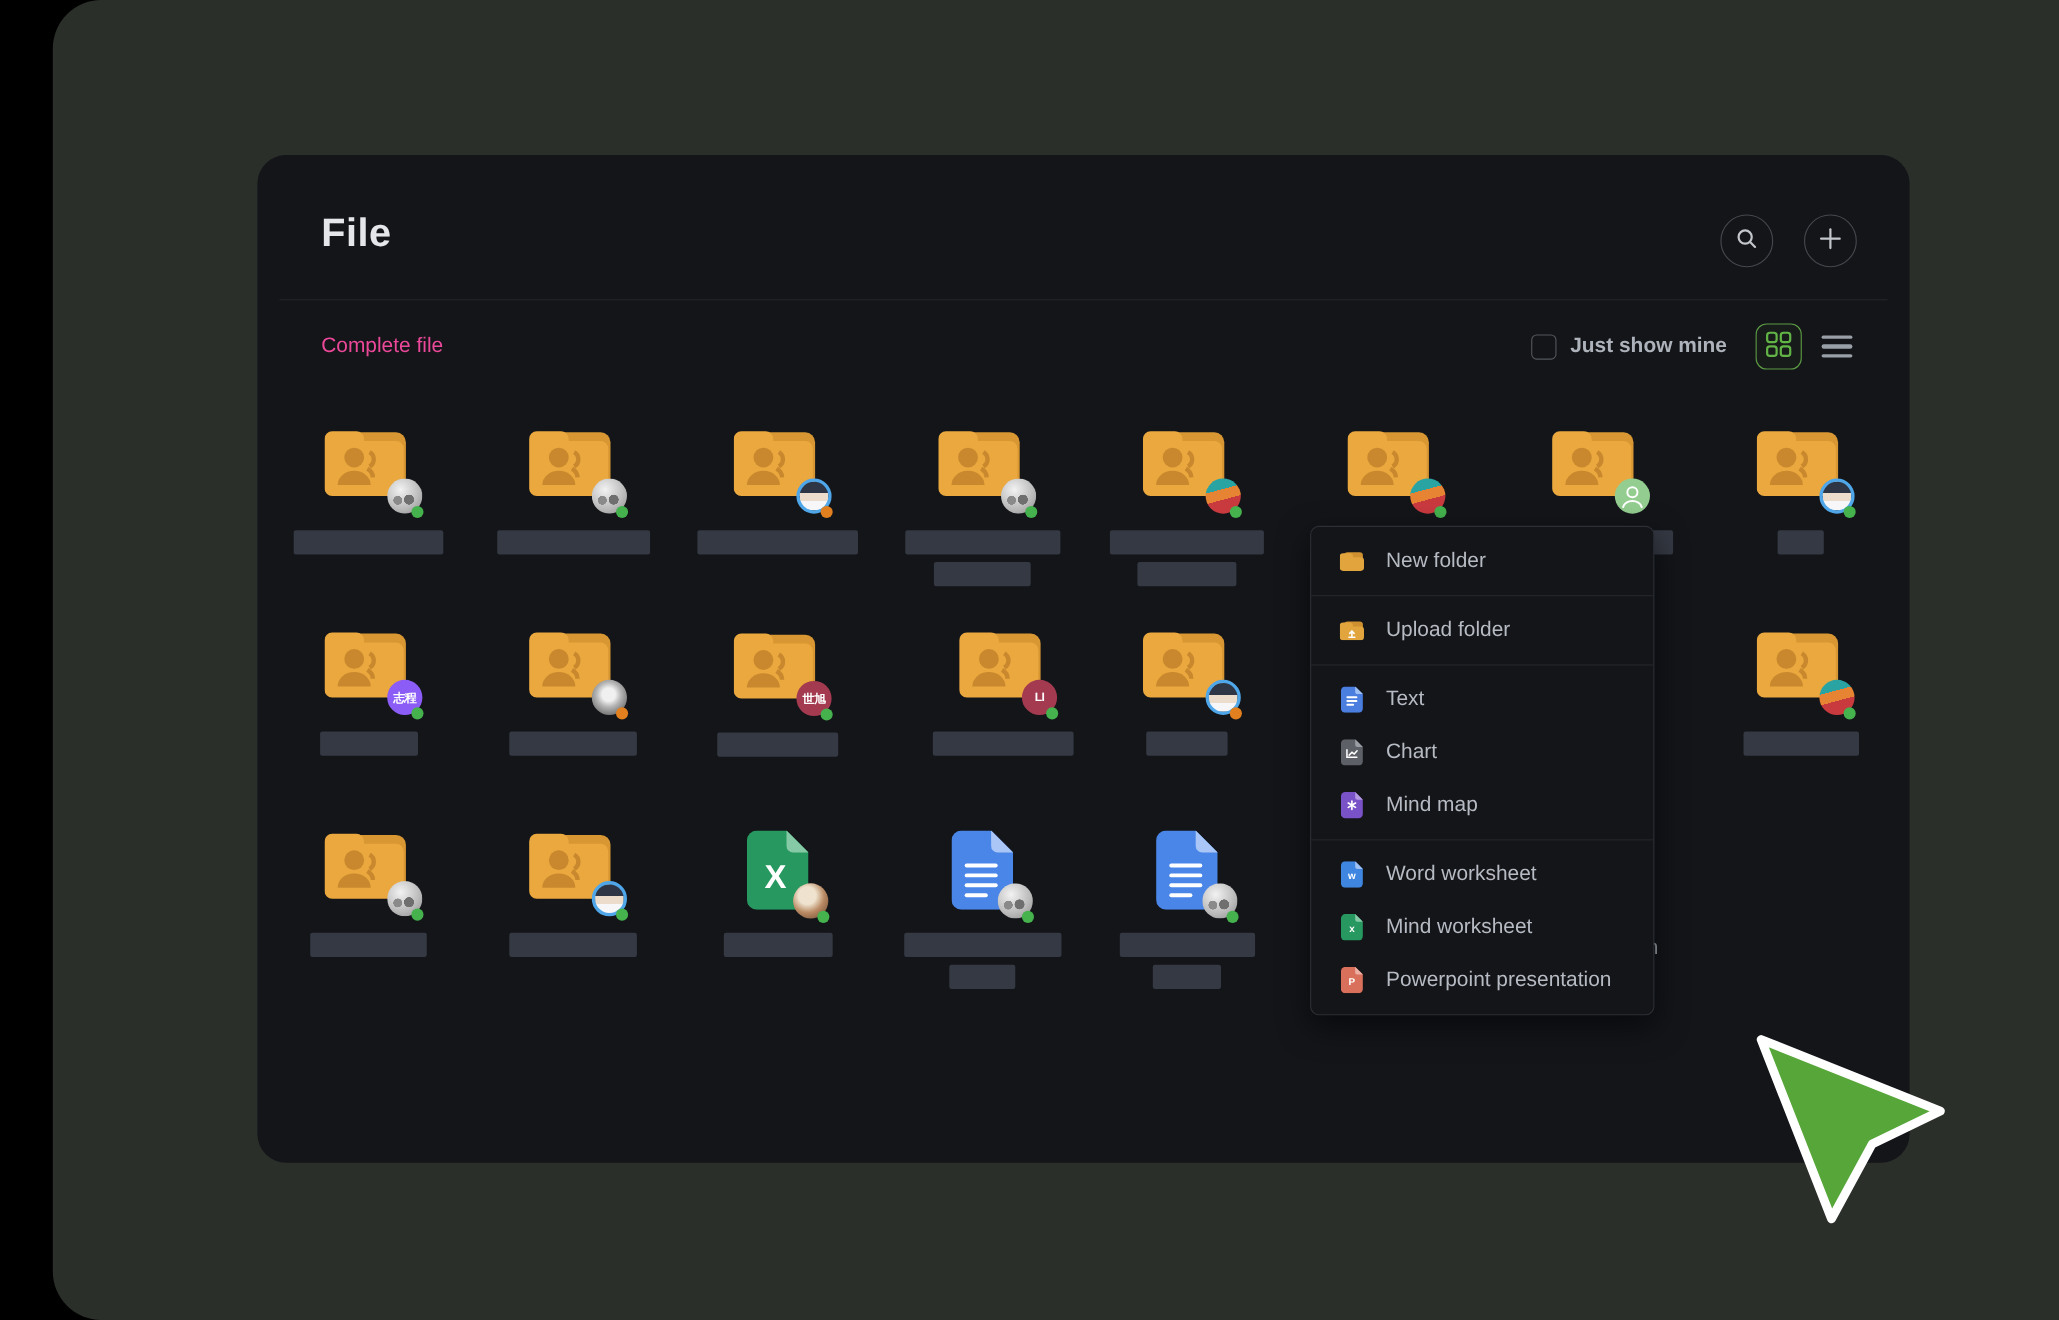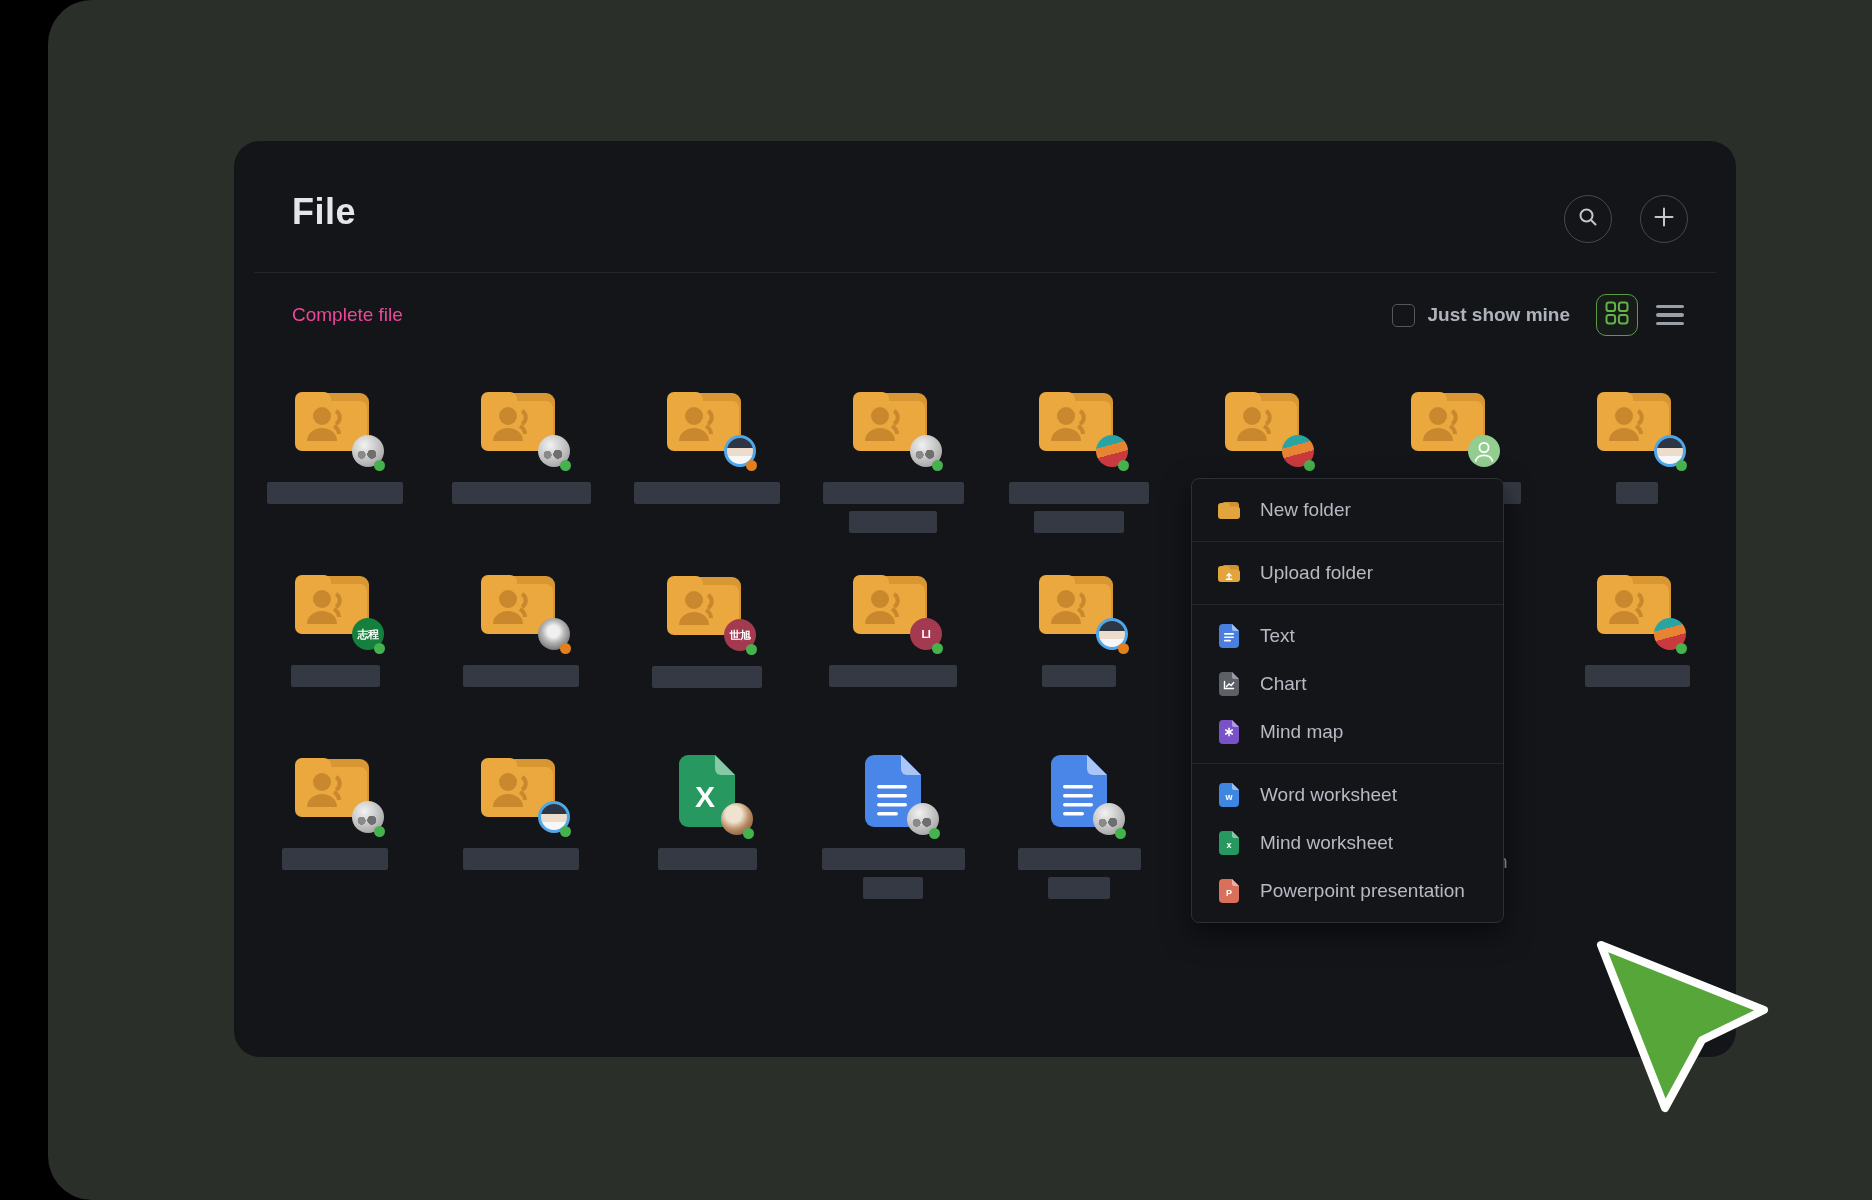--- a/index.html
+++ b/index.html
@@ -300,21 +300,21 @@
     <g fill="#c9882e">
       <circle cx="27" cy="27" r="9"></circle>
       <path d="M12 52 a15 13 0 0 1 30 0 z"></path>
     </g>
     <g fill="none" stroke="#c9882e" stroke-width="4">
       <path d="M41 22 a7.5 7.5 0 0 1 0 13"></path>
       <path d="M44 45 a12 10 0 0 0 -5 -8"></path>
     </g>
   </svg>
           </div>
-    <div class="avatar av-initials" style="background: #15803d;">志程</div>
+    <div class="avatar av-initials" style="background: #8b5cf6;">志程</div>
     <div class="dot dot-green"></div>
     <div class="bars">
             <div class="skel" style="width: 89px;"></div>
           </div>
   </div>
         <div class="tile" style="left: 207px; top: 431px;">
     <div class="tile-icon">
             <svg width="80" height="64" viewBox="0 0 80 64">
     <rect x="12" y="4" width="62" height="52" rx="9" fill="#d89733"></rect>
     <path d="M0 10 a7 7 0 0 1 7 -7 h22 a7 7 0 0 1 7 7 v2 h29 a7 7 0 0 1 7 7 v36 a7 7 0 0 1 -7 7 h-58 a7 7 0 0 1 -7 -7 z" fill="#eaa83e"></path>
@@ -348,21 +348,21 @@
       <path d="M44 45 a12 10 0 0 0 -5 -8"></path>
     </g>
   </svg>
           </div>
     <div class="avatar av-initials" style="background: rgb(164, 58, 80);">世旭</div>
     <div class="dot dot-green"></div>
     <div class="bars">
             <div class="skel" style="width: 110px;"></div>
           </div>
   </div>
-        <div class="tile" style="left: 579px; top: 431px;">
+        <div class="tile" style="left: 598px; top: 431px;">
     <div class="tile-icon">
             <svg width="80" height="64" viewBox="0 0 80 64">
     <rect x="12" y="4" width="62" height="52" rx="9" fill="#d89733"></rect>
     <path d="M0 10 a7 7 0 0 1 7 -7 h22 a7 7 0 0 1 7 7 v2 h29 a7 7 0 0 1 7 7 v36 a7 7 0 0 1 -7 7 h-58 a7 7 0 0 1 -7 -7 z" fill="#eaa83e"></path>
     <g fill="#c9882e">
       <circle cx="27" cy="27" r="9"></circle>
       <path d="M12 52 a15 13 0 0 1 30 0 z"></path>
     </g>
     <g fill="none" stroke="#c9882e" stroke-width="4">
       <path d="M41 22 a7.5 7.5 0 0 1 0 13"></path>

